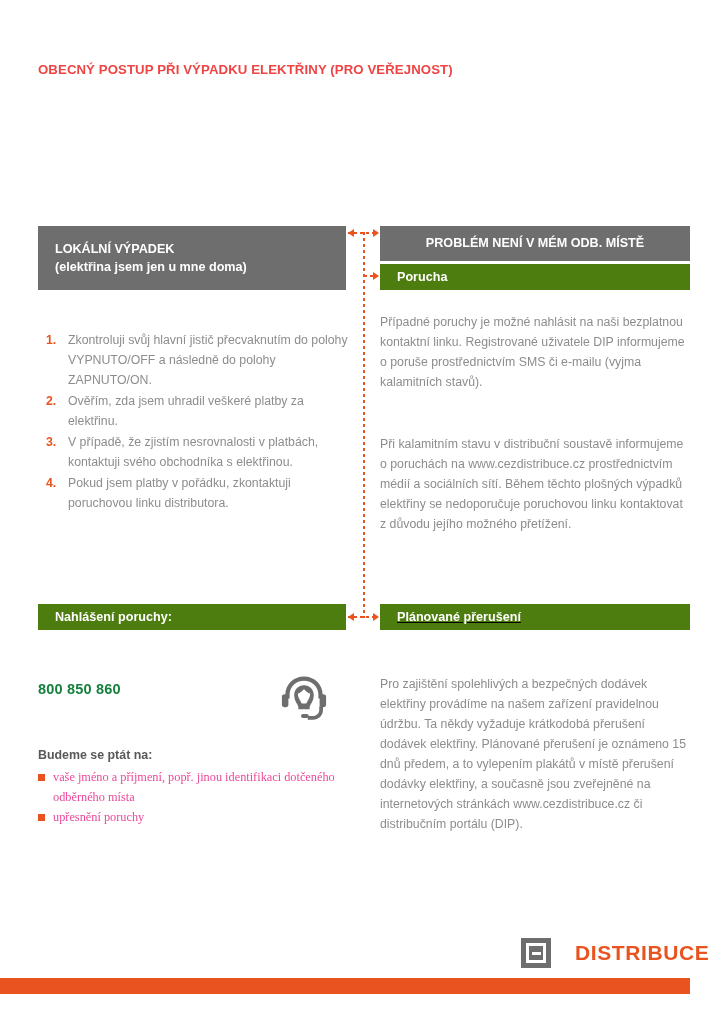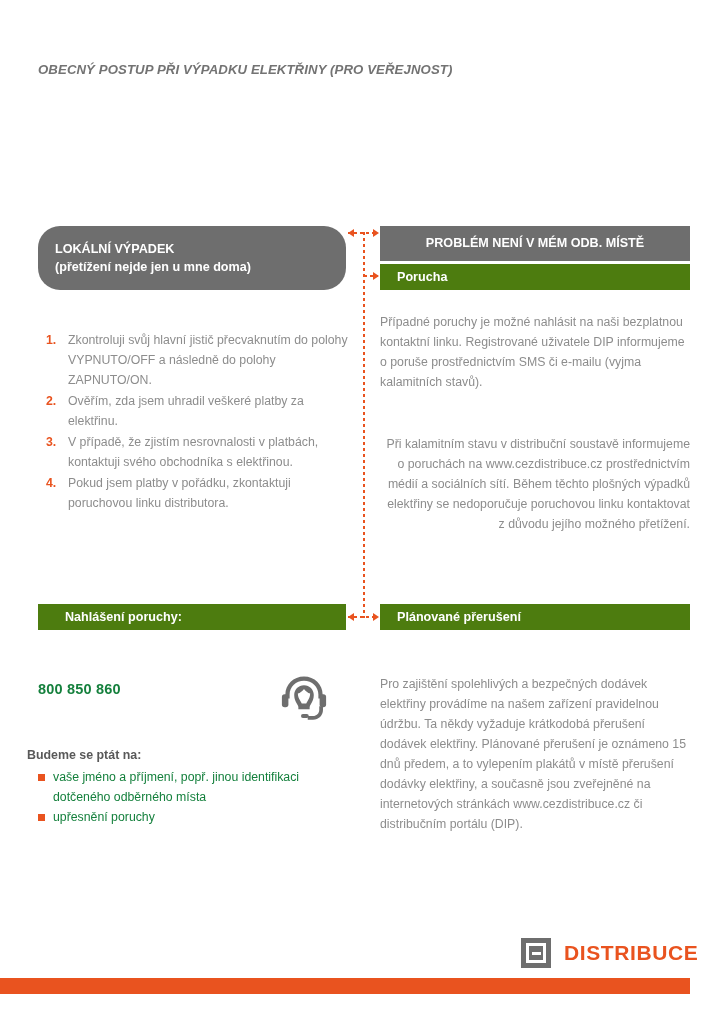--- a/index.html
+++ b/index.html
@@ -20,24 +20,23 @@
   }
 
   
   .doc-title {
     position: absolute;
     left: 38px;
     top: 62px;
     width: 650px;
     font-size: 13.2px;
     font-weight: bold;
-    color: #737373;
+    color: #ef4444;
     letter-spacing: 0.1px;
     line-height: 1.25;
-    font-style: italic;
   }
   .doc-intro {
     position: absolute;
     left: 38px;
     top: 100px;
     width: 655px;
     font-size: 12.4px;
     font-weight: bold;
     color: #e9531f;
     line-height: 1.62;
@@ -58,49 +57,49 @@
     font-size: 12.6px;
     line-height: 1.45;
   }
 
   .box-local {
     left: 38px;
     top: 226px;
     width: 308px;
     height: 64px;
     padding-left: 17px;
-    border-radius: 22px;
   }
   .box-problem {
     left: 380px;
     top: 226px;
     width: 310px;
     height: 35px;
     justify-content: center;
   }
   .box-porucha {
     left: 380px;
     top: 264px;
     width: 310px;
     height: 26px;
     padding-left: 17px;
   }
   .box-nahlaseni {
     left: 38px;
     top: 604px;
     width: 308px;
     height: 26px;
-    padding-left: 27px;
+    padding-left: 17px;
   }
   .box-planovane {
     left: 380px;
     top: 604px;
     width: 310px;
     height: 26px;
     padding-left: 17px;
+    text-decoration: underline;
   }
 
   
   .dots-v {
     position: absolute;
     left: 363px;
     top: 232px;
     width: 2px;
     height: 386px;
     background-image: linear-gradient(to bottom, #e9531f 0 3px, rgba(0,0,0,0) 3px 6px);
@@ -153,55 +152,56 @@
     font-weight: bold;
     width: 30px;
     flex: 0 0 30px;
     padding-left: 8px;
     box-sizing: border-box;
     font-size: 12.3px;
   }
   .li-txt { flex: 1; }
 
   .right-para-1 { left: 380px; top: 312px; width: 310px; }
-  .right-para-2 { left: 380px; top: 434px; width: 310px; text-align: right; }
+  .right-para-2 { left: 380px; top: 434px; width: 310px; }
 
   
   .phone {
     position: absolute;
     left: 38px;
     top: 681px;
     font-size: 14.5px;
     font-weight: bold;
     color: #15803d;
     letter-spacing: 0.2px;
   }
   .headset {
     position: absolute;
     left: 276px;
     top: 673px;
     width: 56px;
     height: 52px;
   }
   .ask-title {
     position: absolute;
-    left: 27px;
+    left: 38px;
     top: 748px;
     font-size: 12.4px;
     font-weight: bold;
     color: #595959;
   }
   .ask-list {
     position: absolute;
     left: 38px;
     top: 768px;
     width: 320px;
     font-size: 12.3px;
-    color: #15803d;
+    color: #ec4899;
     line-height: 1.6;
+    font-family: Liberation Serif, serif;
   }
   .bullet-row {
     display: flex;
     margin-bottom: 1px;
   }
   .bullet-sq {
     width: 7px;
     height: 7px;
     background: #e9531f;
     flex: 0 0 7px;
@@ -236,21 +236,21 @@
     box-sizing: border-box;
   }
   .logo-mark::after {
     content: "";
     position: absolute;
     left: 11px; top: 13.5px;
     width: 9px; height: 3px;
     background: #ffffff;
   }
   .logo-text {
-    margin-left: 13px;
+    margin-left: 24px;
     font-size: 21px;
     font-weight: bold;
     color: #e9531f;
     letter-spacing: 0.6px;
   }
   .footer-bar {
     position: absolute;
     left: 0;
     top: 978px;
     width: 690px;
@@ -261,21 +261,21 @@
 </head>
 <body>
 
 <div id="page">
 
   <div class="doc-title">OBECNÝ POSTUP PŘI VÝPADKU ELEKTŘINY (PRO VEŘEJNOST)</div>
 
   <div class="bar bar-gray box-local">
     <div>
       <div class="bar-text">LOKÁLNÍ VÝPADEK</div>
-      <div class="bar-text">(přetížení nejde jen u mne doma)</div>
+      <div class="bar-text">(elektřina jsem jen u mne doma)</div>
     </div>
   </div>
 
   <div class="bar bar-gray box-problem">
     <span class="bar-text">PROBLÉM NENÍ V MÉM ODB. MÍSTĚ</span>
   </div>
   <div class="bar bar-orange box-porucha">
     <span class="bar-text">Porucha</span>
   </div>
 

